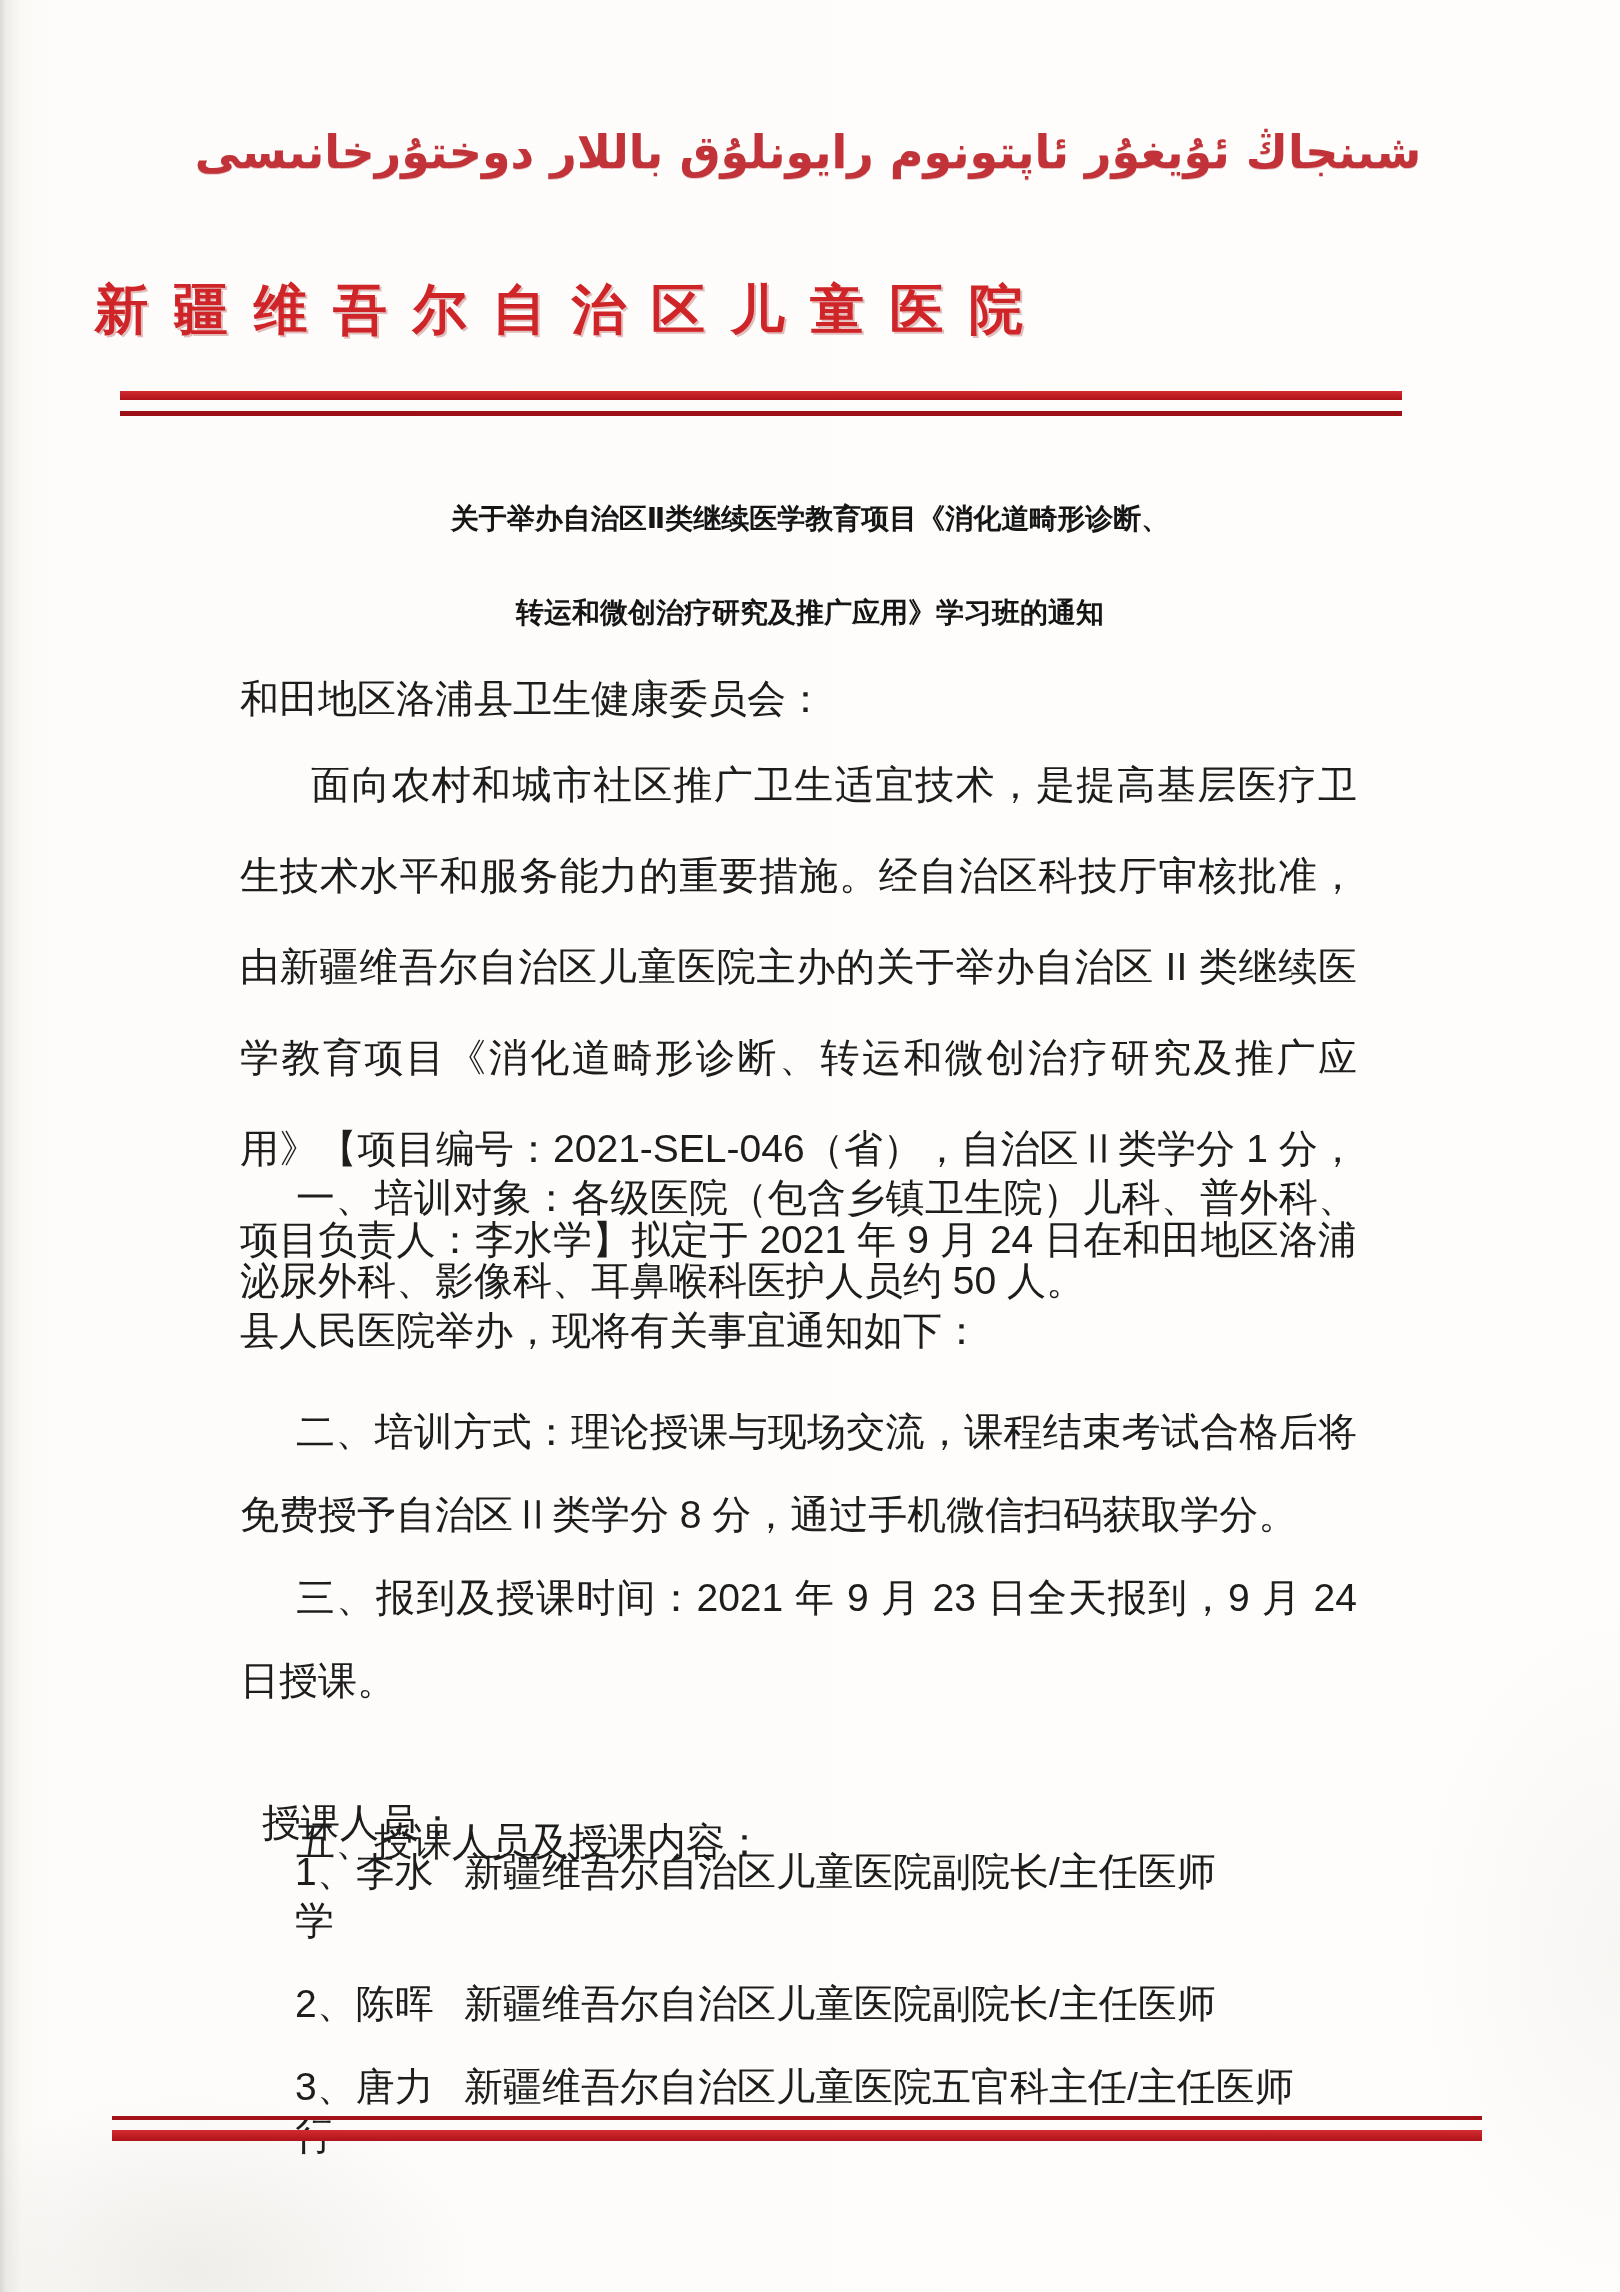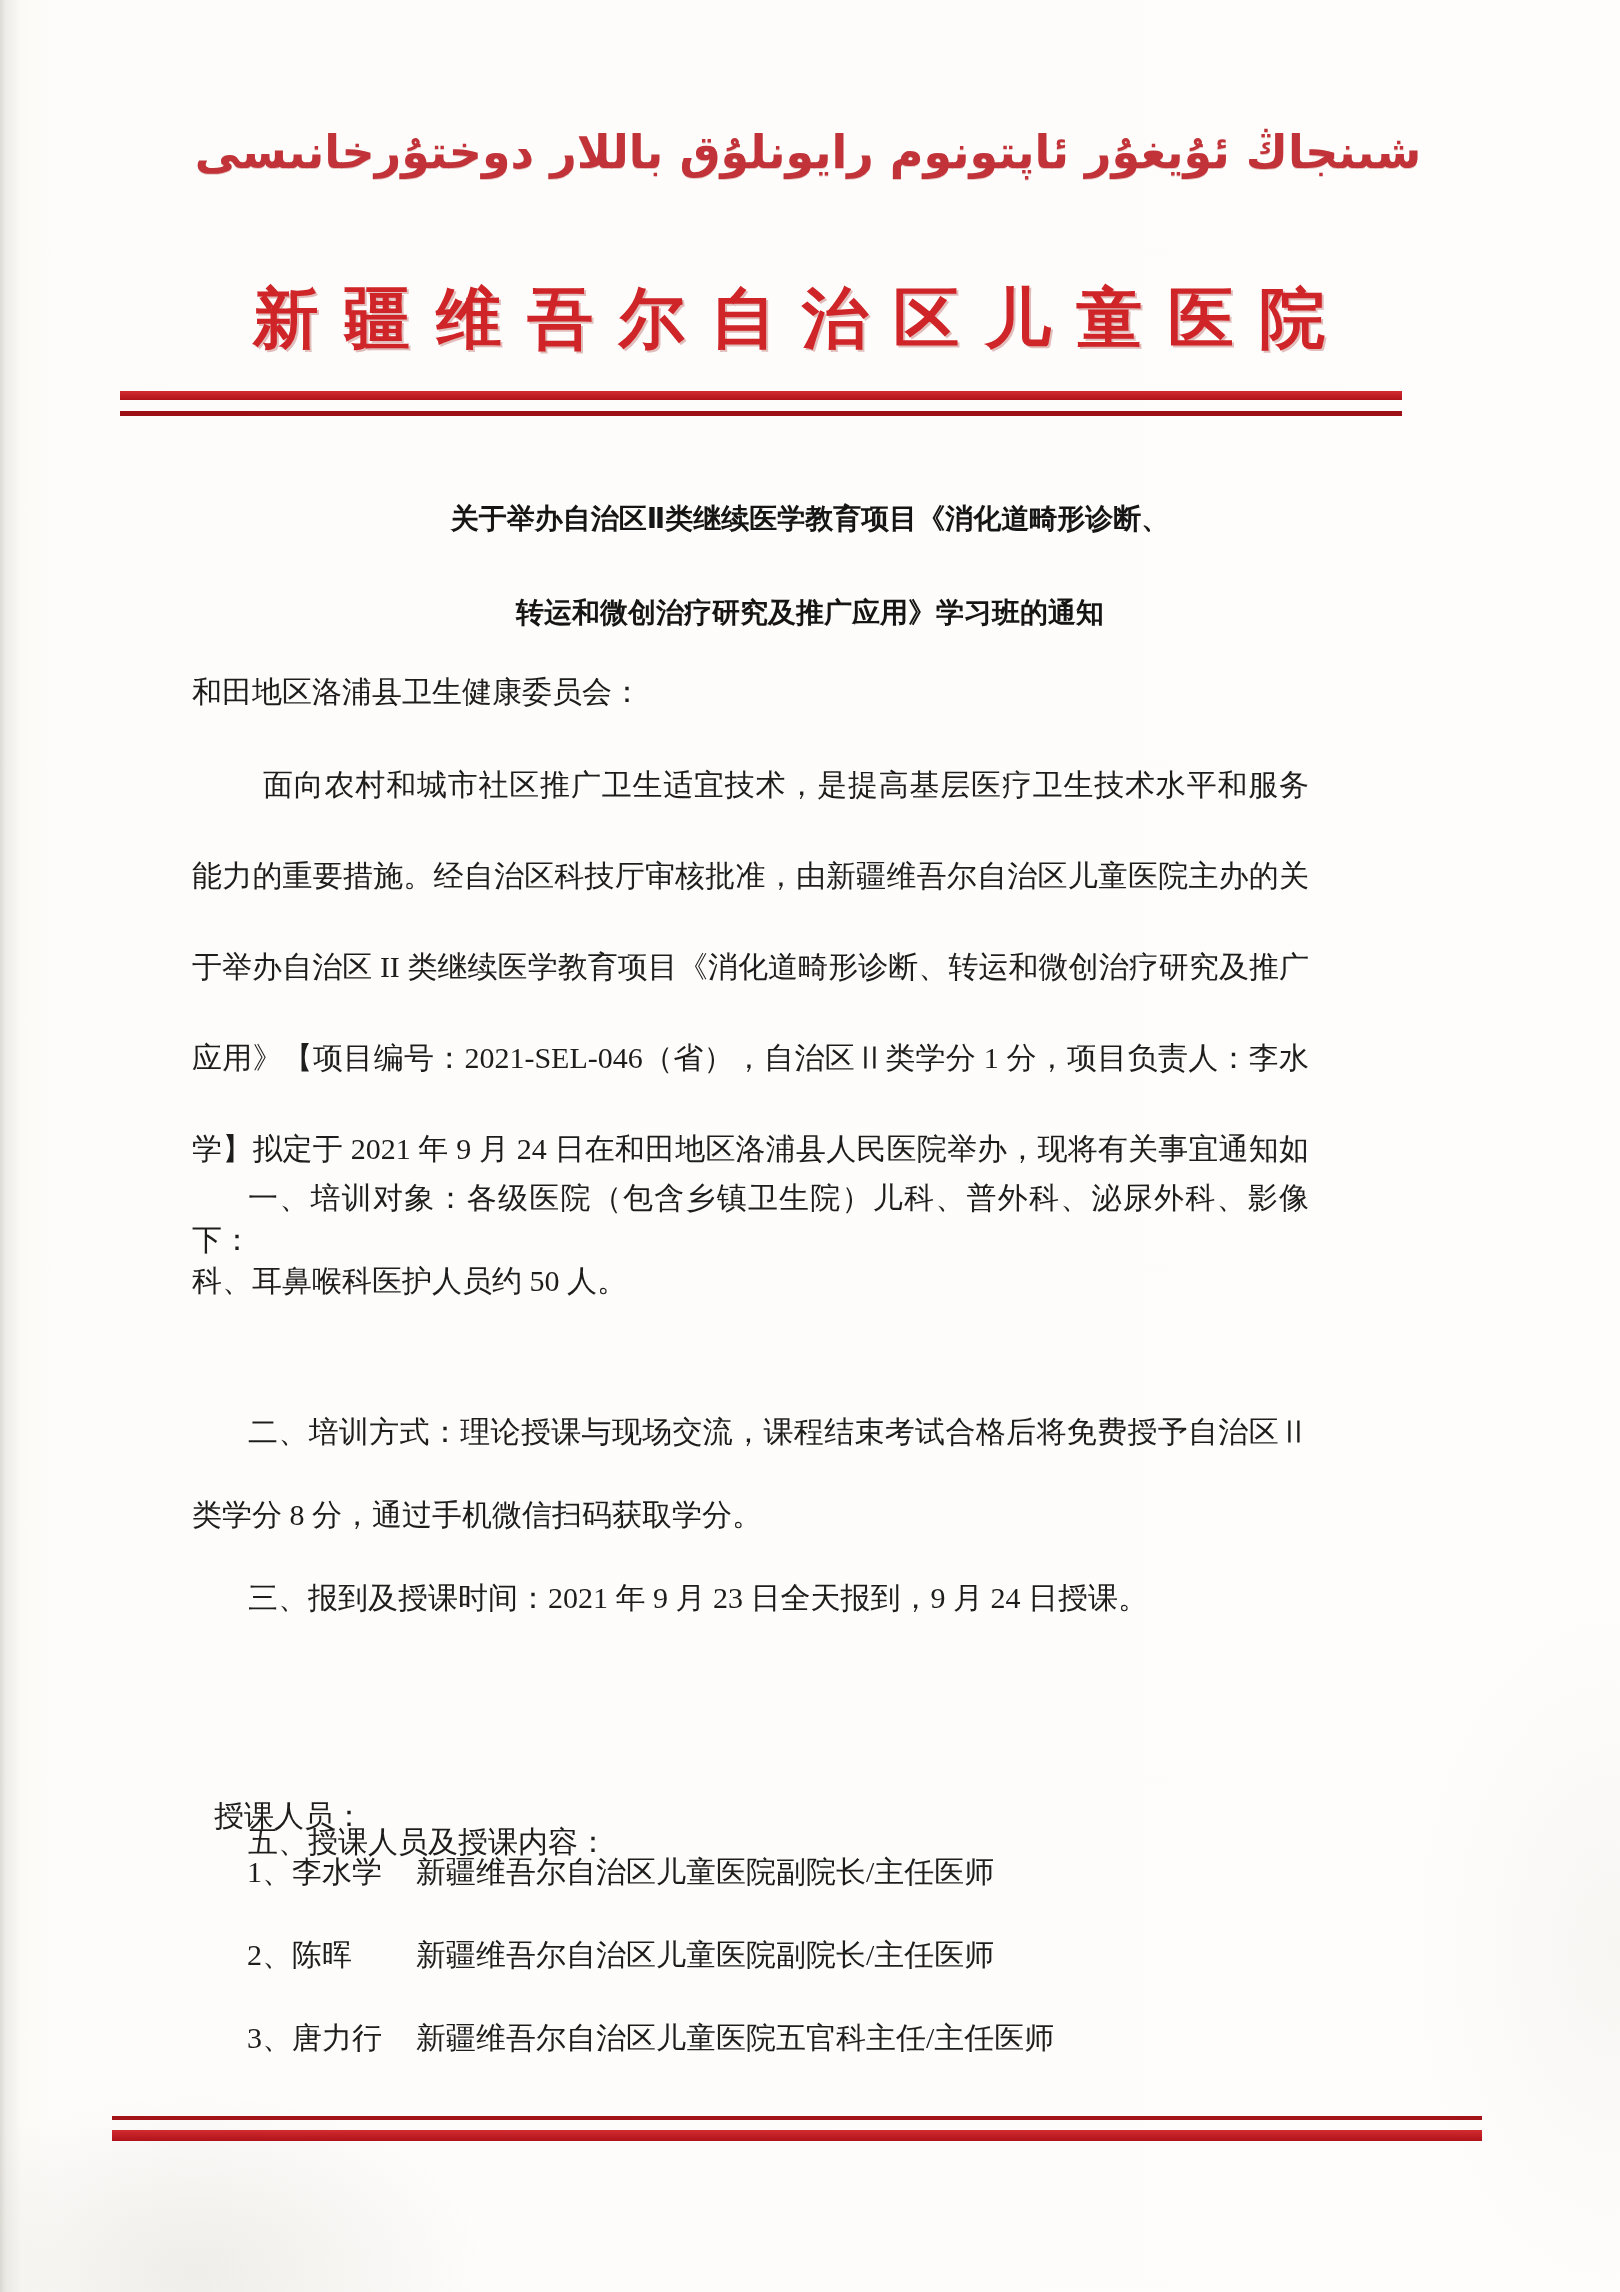--- a/index.html
+++ b/index.html
@@ -19,44 +19,44 @@
   
   .uyghur{
     top:125px;left:78px;width:1460px;
     text-align:center;direction:rtl;
     font-size:46px;font-weight:bold;
     color:#c13338;
     text-shadow:0 1px 0 rgba(160,30,30,.25);
     font-family:"DejaVu Sans",sans-serif;
   }
   .cn-name{
-    top:274px;left:59px;width:1460px;
-    text-align:center;
-    font-size:66px;font-weight:bold;
+    top:274px;left:69px;width:1460px;
+    text-align:left;
+    font-size:54px;font-weight:bold;
     letter-spacing:25.5px;text-indent:25.5px;
     color:#cf2428;
     text-shadow:2px 2px 0 rgba(150,25,25,.28);
     font-family:"Liberation Serif","DejaVu Serif",serif;
     white-space:nowrap;
   }
   .rule{background:#c41f26;}
   .rule-top-thick{top:391px;left:120px;width:1282px;height:8.8px;background:linear-gradient(#d22b30,#ae1319);}
   .rule-top-thin {top:411px;left:120px;width:1282px;height:4.9px;background:#9d1016;}
   .rule-bot-thin {top:2116px;left:112px;width:1370px;height:3.9px;background:#a41318;}
   .rule-bot-thick{top:2130px;left:112px;width:1370px;height:10.8px;background:linear-gradient(#d22b30,#ae1319);}
   
   .doc-title{
     top:472px;left:98px;width:1424px;
     text-align:center;
     font-size:28px;line-height:94px;font-weight:bold;
     color:#151515;
     font-family:"Liberation Sans","DejaVu Sans",sans-serif;
   }
   
-  .body-text{color:#1d1d1d;font-size:30px;font-family:Liberation Serif, serif;}
+  .body-text{color:#1d1d1d;font-size:39px;font-family:Liberation Sans, sans-serif;margin-left:48px;}
   .addressee{top:672px;left:192px;width:1157px;}
   .intro{
     top:739px;left:192px;width:1117px;
     line-height:91px;text-align:justify;text-indent:71px;
   }
   .sec{left:192px;width:1117px;line-height:83px;text-align:justify;text-indent:56px;}
   .sec-1{top:1156px;}
   .sec-2{top:1390px;}
   .sec-3{top:1556px;}
   .sec-4{top:1639px;}

